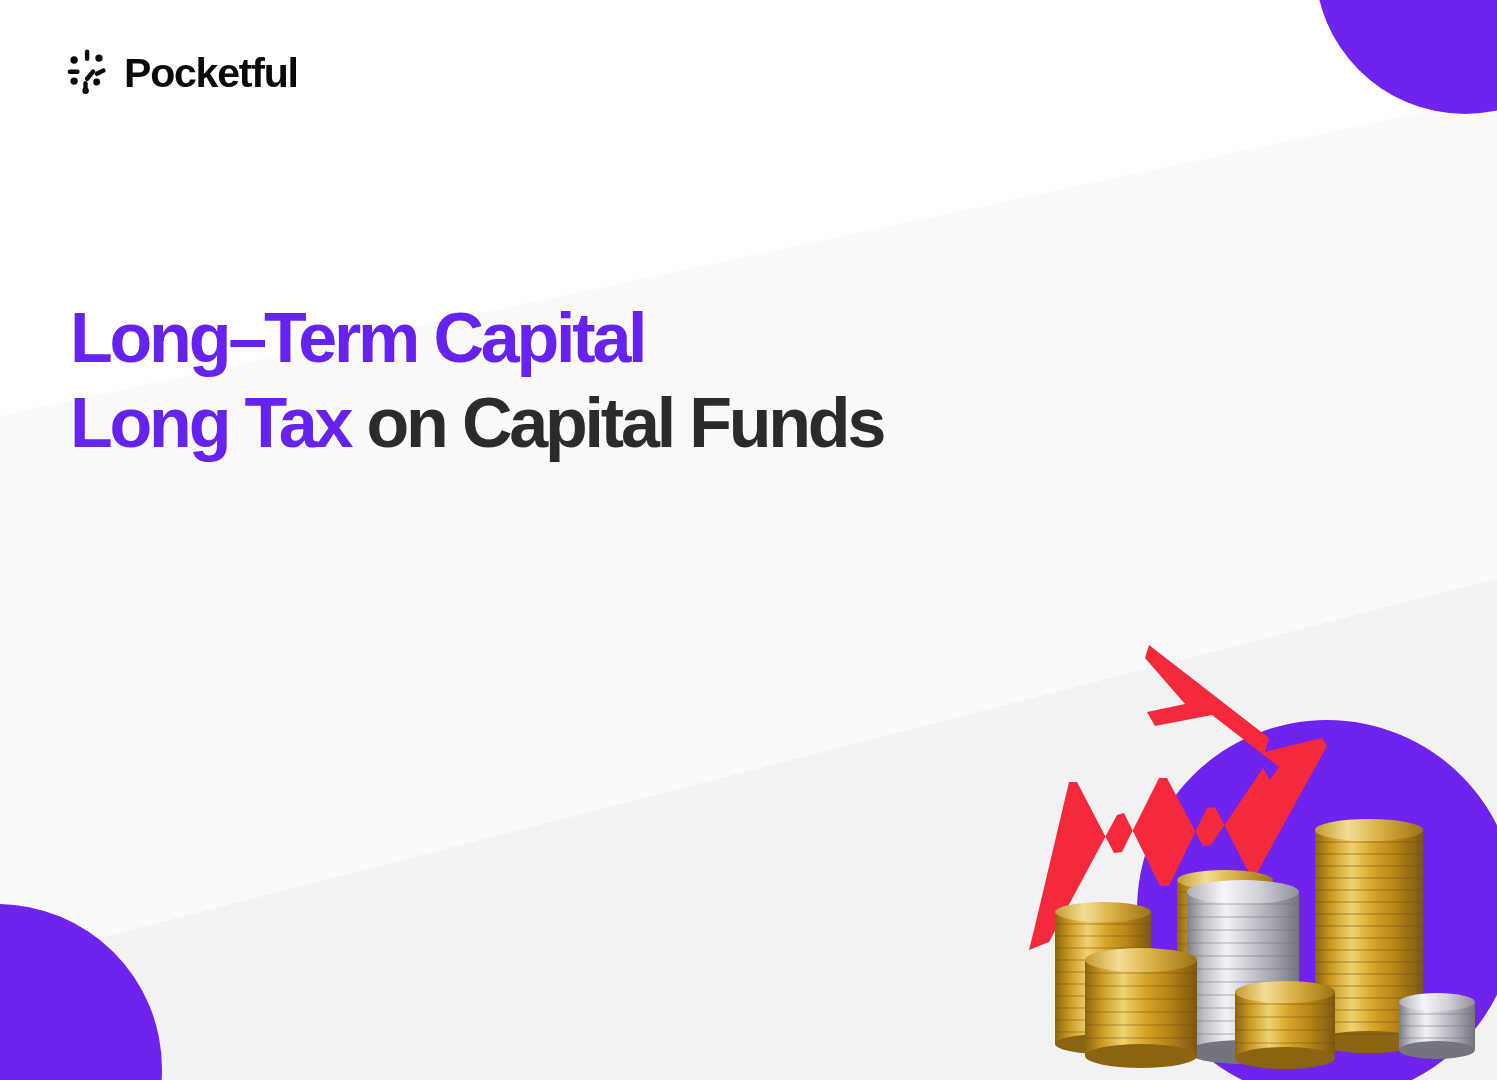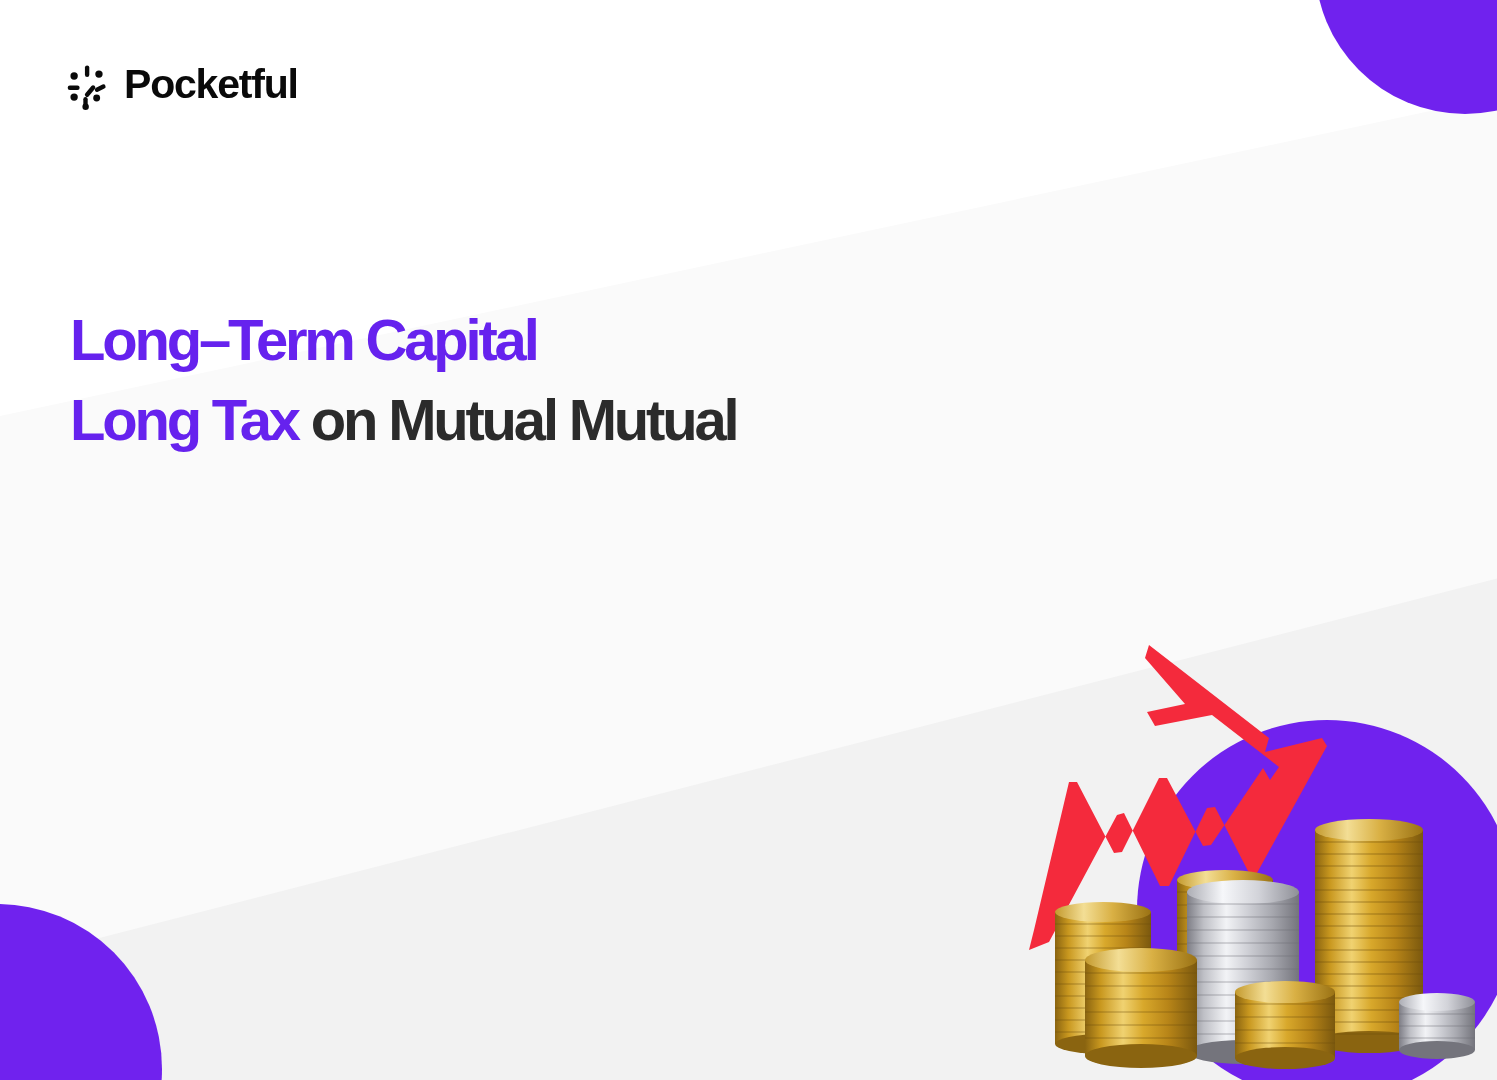--- a/index.html
+++ b/index.html
@@ -55,50 +55,49 @@
   }
   .blob-bottom-left {
     width: 330px; height: 330px;
     left: -168px; bottom: -154px;
   }
 
   
   .logo {
     position: absolute;
     left: 64px;
-    top: 64px;
+    top: 48px;
     display: flex;
-    align-items: flex-start;
+    align-items: flex-end;
     gap: 14px;
   }
   .logo-mark { width: 46px; height: 46px; display:block; }
   .logo-word {
     font-size: 41px;
     font-weight: bold;
     letter-spacing: -1.2px;
     color: #0A0A0A;
     line-height: 1;
     font-family: "Liberation Sans", sans-serif;
   }
 
   
   .headline {
     position: absolute;
     left: 70px;
     top: 296px;
     width: 1110px;
   }
   .headline-line {
-    font-size: 58px;
+    font-size: 70px;
     font-weight: bold;
     line-height: 1.22;
     letter-spacing: -3.2px;
     white-space: nowrap;
     font-family: "Liberation Sans", sans-serif;
-    margin-top: 9px;
   }
   .accent { color: #6622EE; }
   .dark   { color: #2B2B2B; }
 
   
   .illustration {
     position: absolute;
     right: 0px;
     bottom: 0px;
     width: 470px;
@@ -146,21 +145,21 @@
       </svg>
     </span>
     <span class="logo-word">Pocketful</span>
   </div>
 
   <div class="headline">
     <div class="headline-line">
       <span class="accent">Long–Term Capital</span>
     </div>
     <div class="headline-line">
-      <span class="accent">Long Tax</span><span class="dark"> on Mutual Mutual</span>
+      <span class="accent">Long Tax</span><span class="dark"> on Capital Funds</span>
     </div>
   </div>
 
   <div class="illustration">
     <svg viewBox="0 0 470 450" xmlns="http://www.w3.org/2000/svg">
       <defs>
         <linearGradient id="goldG" x1="0" y1="0" x2="1" y2="0">
           <stop offset="0%" stop-color="#8A6410"></stop>
           <stop offset="14%" stop-color="#C9981F"></stop>
           <stop offset="34%" stop-color="#F0D271"></stop>

